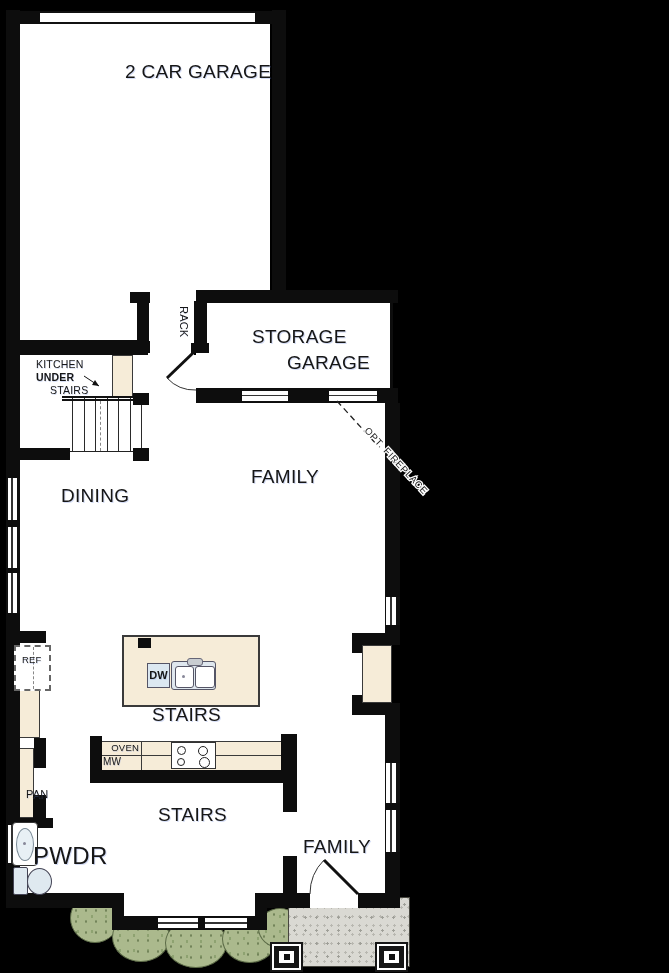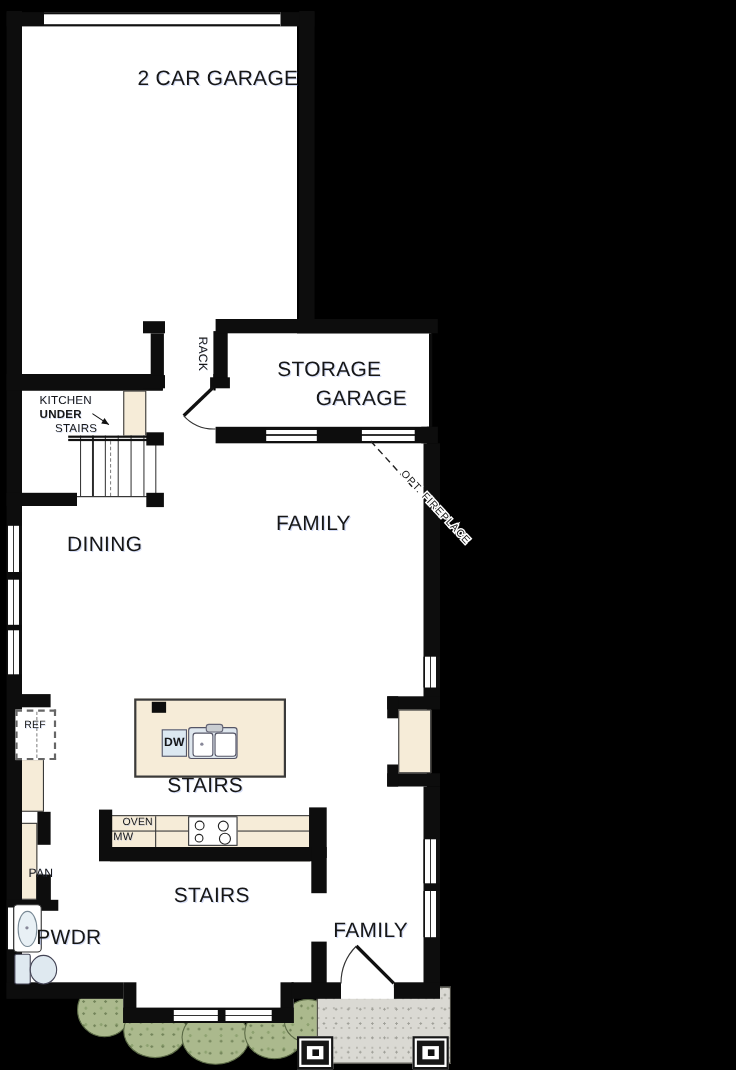--- a/index.html
+++ b/index.html
@@ -164,21 +164,21 @@
   <div class="column" style="left:375px;top:942px;"></div>
 
   <div class="lbl" style="left:125px;top:62px;">2 CAR GARAGE</div>
   <div class="lbl" style="left:252px;top:327px;">STORAGE</div>
   <div class="lbl" style="left:287px;top:353px;">GARAGE</div>
   <div class="lbl" style="left:61px;top:486px;">DINING</div>
   <div class="lbl" style="left:251px;top:467px;">FAMILY</div>
   <div class="lbl" style="left:152px;top:705px;">STAIRS</div>
   <div class="lbl" style="left:158px;top:805px;">STAIRS</div>
   <div class="lbl" style="left:303px;top:837px;">FAMILY</div>
-  <div class="lbl" style="left:33px;top:843px;font-size:19px;">PWDR</div>
+  <div class="lbl" style="left:33px;top:843px;font-size:24px;">PWDR</div>
   <div class="lbl-sm" style="left:36px;top:358px;">KITCHEN</div>
   <div class="lbl-sm" style="left:36px;top:371px;font-weight:bold;">UNDER</div>
   <div class="lbl-sm" style="left:50px;top:384px;">STAIRS</div>
   <div class="lbl-sm" style="left:190px;top:306px;font-size:11px;transform:rotate(90deg);transform-origin:top left;">RACK</div>
   <div class="lbl-sm" style="left:22px;top:655px;font-size:9.5px;z-index:8;">REF</div>
   <div class="lbl-sm" style="left:26px;top:788px;font-size:11px;">PAN</div>
 
   <svg id="vector-overlay" width="669" height="973" viewBox="0 0 669 973">
     <path d="M194,352 L167,378" stroke="#111" stroke-width="3" fill="none"></path>
     <path d="M167,378 A37.5,37.5 0 0 0 196,390" stroke="#333" stroke-width="1" fill="none"></path>

